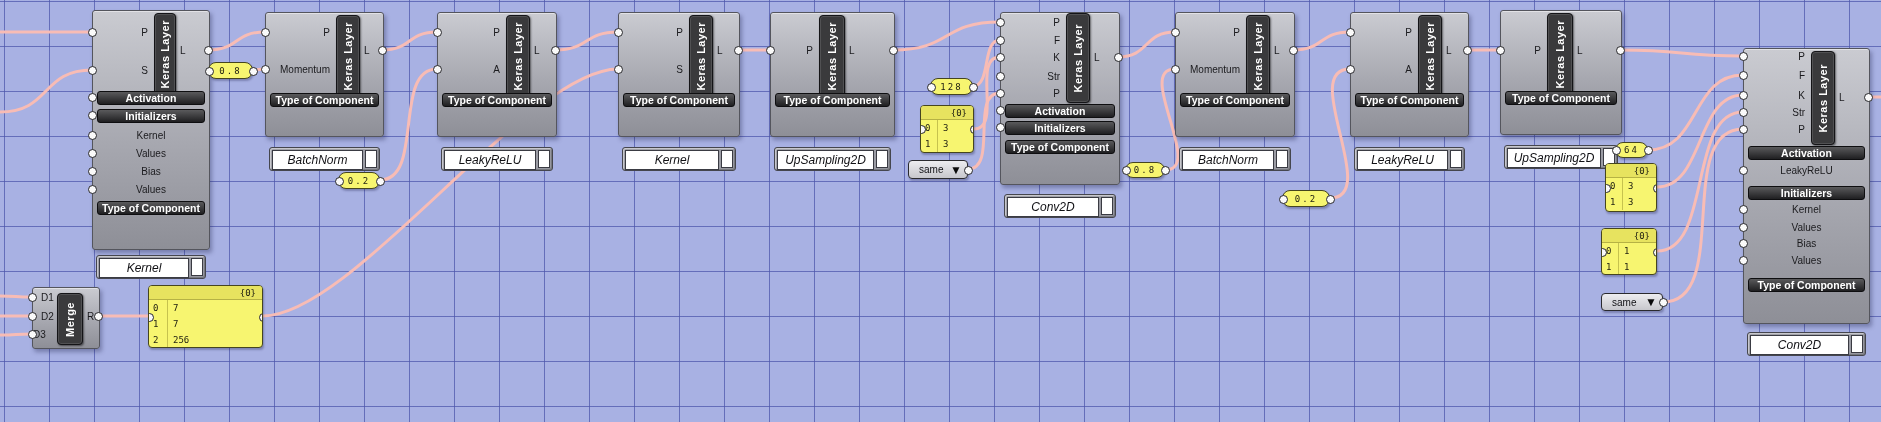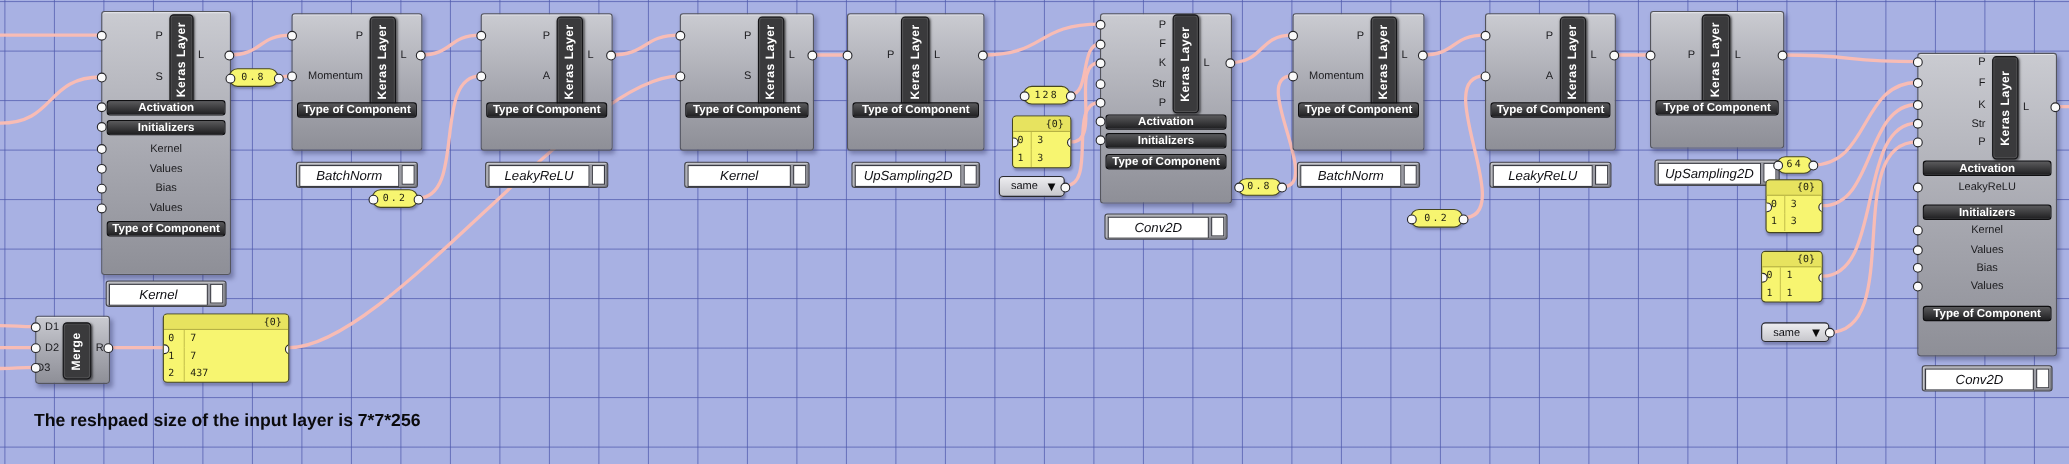--- a/index.html
+++ b/index.html
@@ -100,21 +100,20 @@
       <path d="M 1648 150 C 1700.25 150, 1690.75 75, 1743 75" fill="none" stroke="#f8bcb5" stroke-width="3" stroke-linecap="round"></path>
       <path d="M 1657 187 C 1704.3 187, 1695.7 95, 1743 95" fill="none" stroke="#f8bcb5" stroke-width="3" stroke-linecap="round"></path>
       <path d="M 1657 251 C 1712.6 251, 1687.4 112, 1743 112" fill="none" stroke="#f8bcb5" stroke-width="3" stroke-linecap="round"></path>
       <path d="M 1663 302 C 1732.2 302, 1673.8 129, 1743 129" fill="none" stroke="#f8bcb5" stroke-width="3" stroke-linecap="round"></path>
       <path d="M 1868 97 C 1876 97, 1873 97, 1881 97" fill="none" stroke="#f8bcb5" stroke-width="3" stroke-linecap="round"></path>
       <path d="M 0 296 C 17.6 296, 14.399999999999999 297, 32 297" fill="none" stroke="#f8bcb5" stroke-width="3" stroke-linecap="round"></path>
       <path d="M 0 316 C 17.6 316, 14.399999999999999 316, 32 316" fill="none" stroke="#f8bcb5" stroke-width="3" stroke-linecap="round"></path>
       <path d="M 0 335 C 17.6 335, 14.399999999999999 334, 32 334" fill="none" stroke="#f8bcb5" stroke-width="3" stroke-linecap="round"></path>
       <path d="M 98 316 C 125.5 316, 120.5 316, 148 316" fill="none" stroke="#f8bcb5" stroke-width="3" stroke-linecap="round"></path>
     </svg>
-  <div id="note" style="left: 31px; top: 374px;">The reshpaed size of the input layer is 7*7*256</div>
 <div class="node" style="left: 92px; top: 10px; width: 116px; height: 238px;">
       <div class="nb" style="left: 61px; top: 2px; width: 20px; height: 80px;">
         <span>Keras Layer</span>
       </div>
       <div class="plab" style="left: 0px; width: 55px; text-align: right; top: 15px;">P</div>
       <div class="port" style="left: -5px; top: 17px;"></div>
       <div class="plab" style="left: 0px; width: 55px; text-align: right; top: 53px;">S</div>
       <div class="port" style="left: -5px; top: 55px;"></div>
       <div class="plab" style="left: 87px; top: 33px;">L</div>
       <div class="port" style="left: 111px; top: 35px;"></div>
@@ -328,21 +327,21 @@
       <div class="prow">
         <div class="pidx" style="width: 14px;">0</div>
         <div class="pval">7</div>
       </div>
       <div class="prow">
         <div class="pidx" style="width: 14px;">1</div>
         <div class="pval">7</div>
       </div>
       <div class="prow">
         <div class="pidx" style="width: 14px;">2</div>
-        <div class="pval">437</div>
+        <div class="pval">256</div>
       </div>
       <div class="port" style="left: -4px; top: 26.5px;"></div>
       <div class="port" style="left: 110px; top: 26.5px;"></div>
     </div>
     <div class="panel" style="left: 920px; top: 105px; width: 54px; height: 48px;">
       <div class="phead">{0}</div>
       <div class="prow">
         <div class="pidx" style="width: 12px;">0</div>
         <div class="pval">3</div>
       </div>

